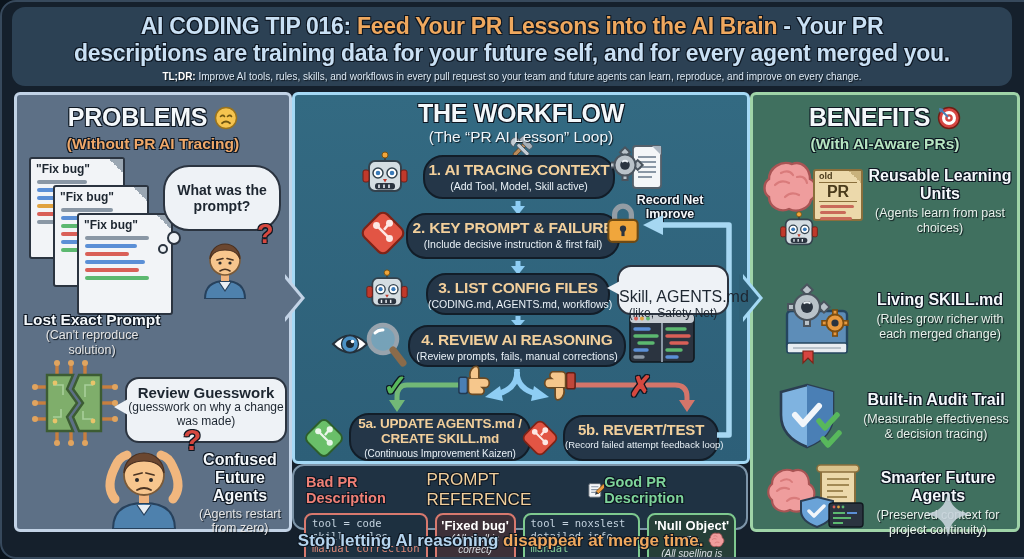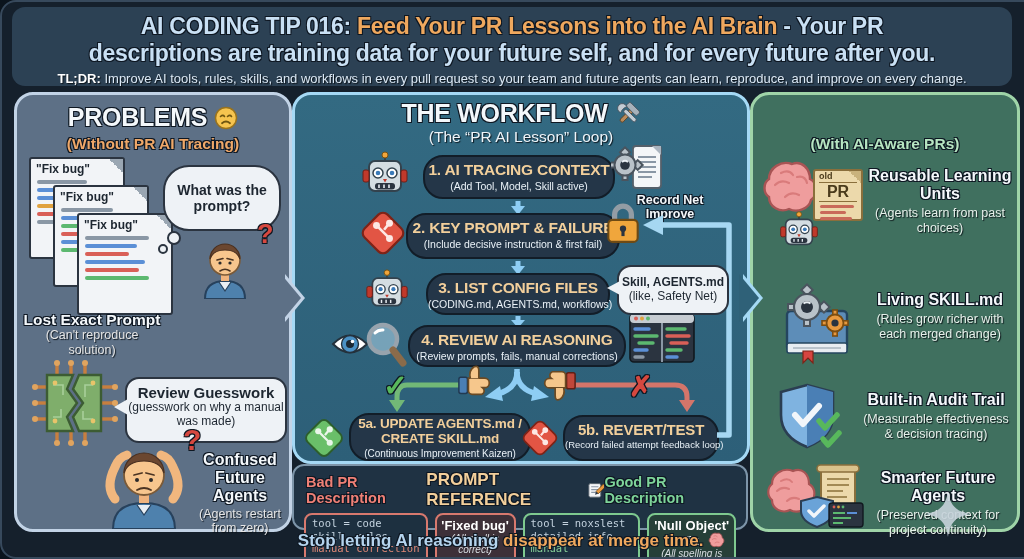--- a/index.html
+++ b/index.html
@@ -6,24 +6,24 @@
   body{font-family:"Liberation Sans",sans-serif;width:1024px;height:559px;overflow:hidden;}
   .stage{position:relative;width:1020px;height:555px;background:#15202c;border:2px solid #37495c;border-radius:16px;overflow:hidden;padding-left:48px;}
   .abs{position:absolute;}
   .ol{text-shadow:1px 1px 0 #0e1722,-1px 1px 0 #0e1722,1px -1px 0 #0e1722,-1px -1px 0 #0e1722;}
   .olw{text-shadow:1px 1px 1px rgba(8,14,20,.9);}
   
   .hdr{left:10px;top:5px;width:1000px;height:79px;background:#2c4154;border-radius:13px;text-align:center;color:#c9e0f4;}
   .hdr-l1{margin-top:6px;font-size:23px;font-weight:bold;letter-spacing:-.3px;}
   .hdr-l1 .hi{color:#efa85e;}
   .hdr-l2{font-size:23px;font-weight:bold;letter-spacing:-.3px;margin-top:0px;}
-  .hdr-tldr{font-size:13px;margin-top:4px;color:#dce9f5;}
+  .hdr-tldr{font-size:10px;margin-top:4px;color:#dce9f5;}
   .hdr-tldr b{color:#ffffff;}
   
-  .panel{border-radius:19px;}
+  .panel{border-radius:6px;}
   .p-left{left:12px;top:90px;width:272px;height:434px;background:#5d7086;border:3px solid #c2d3e6;}
   .p-mid{left:290px;top:90px;width:452px;height:366px;background:linear-gradient(180deg,#336a82 0%,#2d5f78 100%);border:3px solid #a5d9f5;}
   .p-ref{left:290px;top:462px;width:452px;height:62px;background:#1f3243;border:2px solid #7d95a9;border-radius:12px;}
   .p-right{left:748px;top:90px;width:264px;height:434px;background:#40705f;border:3px solid #9fd4a8;}
   .ptr{width:0;height:0;border-top:24px solid transparent;border-bottom:24px solid transparent;}
   
   .ptitle{width:100%;text-align:center;color:#f4f8fb;font-size:25px;font-weight:bold;letter-spacing:-.3px;display:flex;justify-content:center;align-items:center;gap:7px;}
   .psub{width:100%;text-align:center;font-size:15.5px;font-weight:bold;}
   
   .doc{width:92px;height:98px;background:#f2f4f7;border:2px solid #2b3440;border-radius:3px;}
@@ -40,21 +40,21 @@
   
   .step{background:#243648;border:2px solid #121d28;border-radius:20px;text-align:center;color:#fff;padding-top:4px;box-sizing:border-box;}
   .step .t{color:#f2cf9b;font-weight:bold;font-size:15.5px;letter-spacing:-.2px;white-space:nowrap;}
   .step .s{color:#e9f1f7;font-size:10.5px;white-space:nowrap;margin-top:1px;}
   .sbub{background:#eef2f6;border:2px solid #2b3440;border-radius:14px;color:#1d2630;text-align:center;}
   .safety{color:#f4f8fb;font-weight:bold;font-size:12.5px;text-align:center;line-height:1.15;}
   
   .ref-row1{display:flex;justify-content:space-between;align-items:center;padding:4px 12px 0 12px;}
   .ref-bad{color:#ef8076;font-weight:bold;font-size:14.5px;}
   .ref-good{color:#7ed49a;font-weight:bold;font-size:14.5px;}
-  .ref-title{color:#f2cf9b;font-weight:bold;font-size:17px;display:flex;align-items:center;}
+  .ref-title{color:#f2cf9b;font-weight:normal;font-size:17px;display:flex;align-items:center;}
   .ref-row2{display:flex;gap:7px;padding:3px 10px 0 10px;}
   .codebox{background:#1d3040;border-radius:8px;font-family:"DejaVu Sans Mono",monospace;font-size:10.5px;line-height:1.2;padding:2px 6px;box-sizing:border-box;color:#c3d2de;}
   .resbox{border-radius:8px;text-align:center;color:#fff;box-sizing:border-box;padding-top:3px;}
   .resbox .r{font-weight:bold;font-size:13px;}
   .resbox .n{font-size:10px;color:#d8dde2;font-style:italic;}
   
   .ben-t{color:#f4f8fb;font-weight:bold;font-size:16px;text-align:center;line-height:1.12;}
   .ben-s{color:#e6f0ea;font-size:12.5px;text-align:center;line-height:1.18;}
   .oldpr{width:50px;height:52px;background:#ecd9ab;border:2px solid #8a6f3c;border-radius:3px;text-align:center;box-sizing:border-box;}
   .oldpr .fold{position:absolute;top:0;right:0;width:12px;height:12px;background:linear-gradient(225deg,#c9b27c 0 50%,transparent 50%);}
@@ -70,21 +70,21 @@
 <body>
 
 <div class="stage">
 
   <div class="abs hdr">
     <div class="hdr-l1 ol">
       <span>AI CODING TIP 016:</span>
       <span class="hi">Feed Your PR Lessons into the AI Brain</span>
       <span>- Your PR</span>
     </div>
-    <div class="hdr-l2 ol">descriptions are training data for your future self, and for every future after you.</div>
+    <div class="hdr-l2 ol">descriptions are training data for your future self, and for every agent merged you.</div>
     <div class="hdr-tldr olw">
       <b>TL;DR:</b>
       <span>Improve AI tools, rules, skills, and workflows in every pull request so your team and future agents can learn, reproduce, and improve on every change.</span>
     </div>
   </div>
 
   <div class="abs panel p-left">
     <div class="abs ptitle ol" style="top:8px;">
       <span>PROBLEMS</span>
       <svg width="24" height="24" viewBox="0 0 24 24">
@@ -192,21 +192,21 @@
           <path d="M62,60 h-10 v-8"></path>
       </g>
       <circle cx="24" cy="24" r="2.4" fill="#e8c46a"></circle>
         <circle cx="62" cy="24" r="2.4" fill="#e8c46a"></circle>
       <circle cx="24" cy="62" r="2.4" fill="#e8c46a"></circle>
         <circle cx="62" cy="62" r="2.4" fill="#e8c46a"></circle>
     </svg>
 
     <div class="abs bubble" style="left:108px;top:282px;width:158px;height:62px;border-radius:14px;">
       <div style="font-size:15px;font-weight:bold;margin-top:5px;">Review Guesswork</div>
-      <div style="font-size:12px;line-height:1.15;">(guesswork on why a manual was made)</div>
+      <div style="font-size:12px;line-height:1.15;">(guesswork on why a change was made)</div>
     </div>
     <div class="abs" style="left:97px;top:304px;width:0;height:0;border-top:8px solid transparent;border-bottom:8px solid transparent;border-right:14px solid #eef2f6;"></div>
 
     <svg class="abs" style="left:78px;top:342px;" width="98" height="92" viewBox="0 0 98 92">
       <path d="M20,62 Q10,50 20,30 Q24,20 32,18" fill="none" stroke="#f1b77e" stroke-width="9" stroke-linecap="round"></path>
       <path d="M78,62 Q88,50 78,30 Q74,20 66,18" fill="none" stroke="#f1b77e" stroke-width="9" stroke-linecap="round"></path>
       <path d="M18,92 Q18,66 49,66 Q80,66 80,92 Z" fill="#4e81ad" stroke="#27415c" stroke-width="2"></path>
       <path d="M42,68 L49,78 L56,68" fill="#e9eef3" stroke="#27415c" stroke-width="1.2"></path>
       <rect x="44" y="56" width="10" height="10" fill="#f0b47e"></rect>
       <circle cx="49" cy="38" r="20" fill="#f7c68e" stroke="#7a5a38" stroke-width="1.8"></circle>
@@ -223,21 +223,21 @@
       <div class="itemS olw" style="font-size:12.5px;margin-top:2px;">(Agents restart from zero)</div>
     </div>
   </div>
 
   <div class="abs ptr" style="left:283px;top:272px;border-left:20px solid #c2d3e6;z-index:3;"></div>
   <div class="abs ptr" style="left:279px;top:272px;border-left:20px solid #5d7086;z-index:4;"></div>
   <div class="abs ptr" style="left:741px;top:272px;border-left:20px solid #a5d9f5;z-index:3;"></div>
   <div class="abs ptr" style="left:737px;top:272px;border-left:20px solid #2f6178;z-index:4;"></div>
 
   <div class="abs panel p-mid">
-    <div class="abs ptitle ol" style="top:4px;">
+    <div class="abs ptitle ol" style="top:4px;flex-direction:column;">
       <span>THE WORKFLOW</span>
       <svg width="26" height="26" viewBox="0 0 30 30">
         <g transform="rotate(45 15 15)">
           <rect x="13" y="7" width="4.5" height="20" rx="2" fill="#b98a5a" stroke="#5a4024" stroke-width="1"></rect>
           <rect x="6.5" y="3.5" width="17" height="6.5" rx="2" fill="#a7b1ba" stroke="#4a5560" stroke-width="1"></rect>
         </g>
         <g transform="rotate(-45 15 15)">
           <rect x="13" y="9" width="4.5" height="18" rx="2" fill="#c3ccd4" stroke="#4a5560" stroke-width="1"></rect>
           <path d="M10,8 a5.5,5.5 0 1 1 10,0 l-3,-1 h-4 Z" fill="#c3ccd4" stroke="#4a5560" stroke-width="1"></path>
         </g>
@@ -329,21 +329,21 @@
         <circle cx="31" cy="22" r="2.3" fill="#3a7ab8"></circle>
       <path d="M22,28 h4 l-2,3.4 Z" fill="#c0392b"></path>
       <rect x="14" y="32" width="20" height="6.5" rx="3" fill="#2b3440"></rect>
         <path d="M18,33.5 v3.5 M23,33.5 v3.5 M28,33.5 v3.5" stroke="#e9eef3" stroke-width="1.6"></path>
     </svg>
     <div class="abs step" style="left:131px;top:178px;width:184px;height:42px;">
       <div class="t">3. LIST CONFIG FILES</div>
       <div class="s">(CODING.md, AGENTS.md, workflows)</div>
     </div>
     <div class="abs sbub" style="left:322px;top:170px;width:108px;height:46px;z-index:5;">
-      <div style="font-size:12px;font-weight:bold;margin-top:8px;white-space:nowrap;">Skill, AGENTS.md</div>
+      <div style="font-size:16px;font-weight:normal;margin-top:21px;white-space:nowrap;">Skill, AGENTS.md</div>
       <div style="font-size:12px;white-space:nowrap;">(like, Safety Net)</div>
     </div>
     <div class="abs" style="left:312px;top:186px;width:0;height:0;border-top:7px solid transparent;border-bottom:7px solid transparent;border-right:13px solid #eef2f6;z-index:5;"></div>
 
     <svg class="abs" style="left:214px;top:221px;" width="18" height="12" viewBox="0 0 18 12">
       <path d="M9,0 V5" stroke="#8ecdf4" stroke-width="5"></path>
         <path d="M2,4 h14 l-7,8 Z" fill="#8ecdf4"></path>
     </svg>
 
     <svg class="abs" style="left:36px;top:226px;" width="76" height="46" viewBox="0 0 76 46">
@@ -468,20 +468,31 @@
         <div style="color:#86cf96;">manual correction...</div>
       </div>
       <div class="resbox" style="width:92px;background:#263f38;border:2px solid #7ec98f;">
         <div class="r">'Null Object' fix</div>
         <div class="n">(All spelling is correct)</div>
       </div>
     </div>
   </div>
 
   <div class="abs panel p-right">
+    <div class="abs ptitle ol" style="top:8px;">
+      <span>BENEFITS</span>
+      <svg width="24" height="24" viewBox="0 0 24 24">
+        <circle cx="12" cy="12" r="10.5" fill="#d64541" stroke="#6e1f16" stroke-width="1.4"></circle>
+        <circle cx="12" cy="12" r="7" fill="#fff"></circle>
+          <circle cx="12" cy="12" r="3.8" fill="#d64541"></circle>
+          <circle cx="12" cy="12" r="1.4" fill="#fff"></circle>
+        <line x1="3" y1="3" x2="11" y2="11" stroke="#4a7fb5" stroke-width="2"></line>
+          <path d="M2,2 l5,1 -4,4 Z" fill="#4a7fb5"></path>
+      </svg>
+    </div>
     <div class="abs psub ol" style="top:40px;color:#b7e6c2;">(With AI-Aware PRs)</div>
 
     <div class="abs" style="left:8px;top:64px;width:104px;height:96px;">
       <svg class="abs" style="left:0;top:0;" width="62" height="56" viewBox="0 0 62 56">
         <path d="M31,5 C20,1 8,9 8,20 C2,24 2,34 8,38 C8,48 19,54 28,50 C36,54 48,50 50,41 C57,36 57,24 49,20 C49,10 41,1 31,5 Z" fill="#ef9d9d" stroke="#a85454" stroke-width="2.4"></path>
         <path d="M20,14 q8,-4 12,2 M14,26 q6,-6 14,-2 M24,38 q6,-6 14,-2 M36,18 q8,-2 10,6" fill="none" stroke="#d97b7b" stroke-width="2.2" stroke-linecap="round"></path>
       </svg>
       <div class="abs oldpr" style="left:52px;top:10px;">
         <i class="fold abs"></i>
         <div class="otag">old</div>

